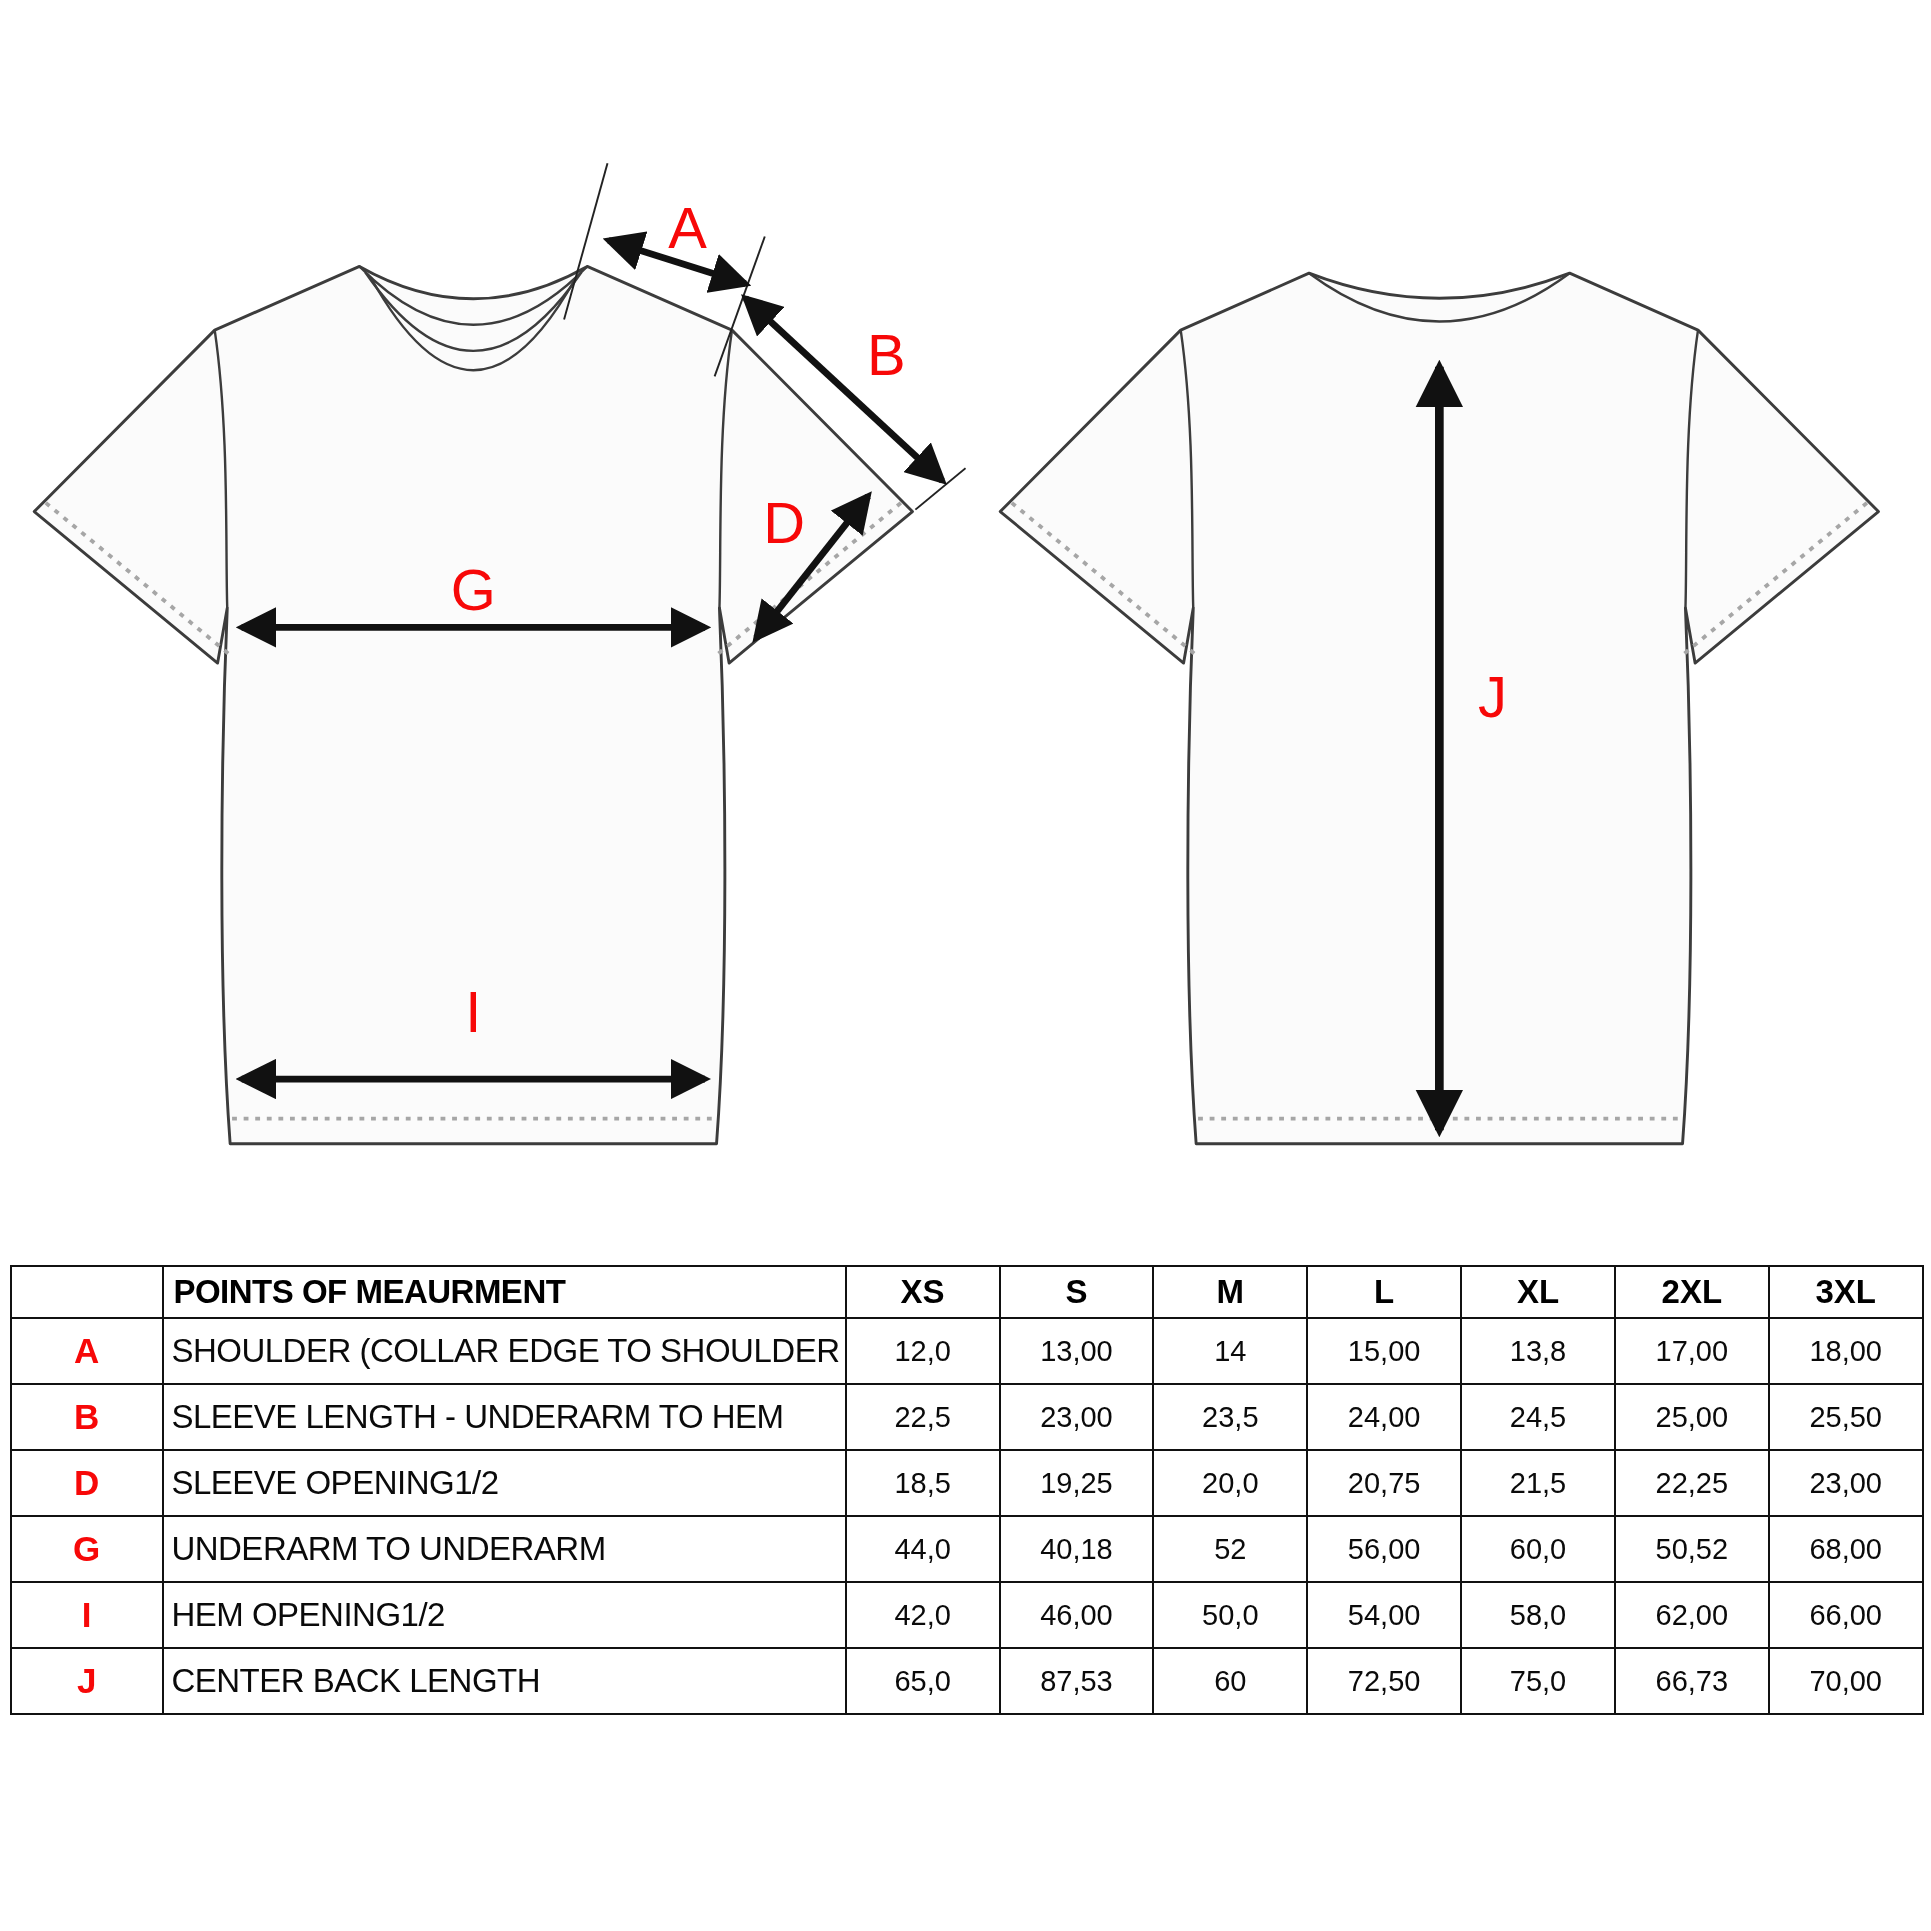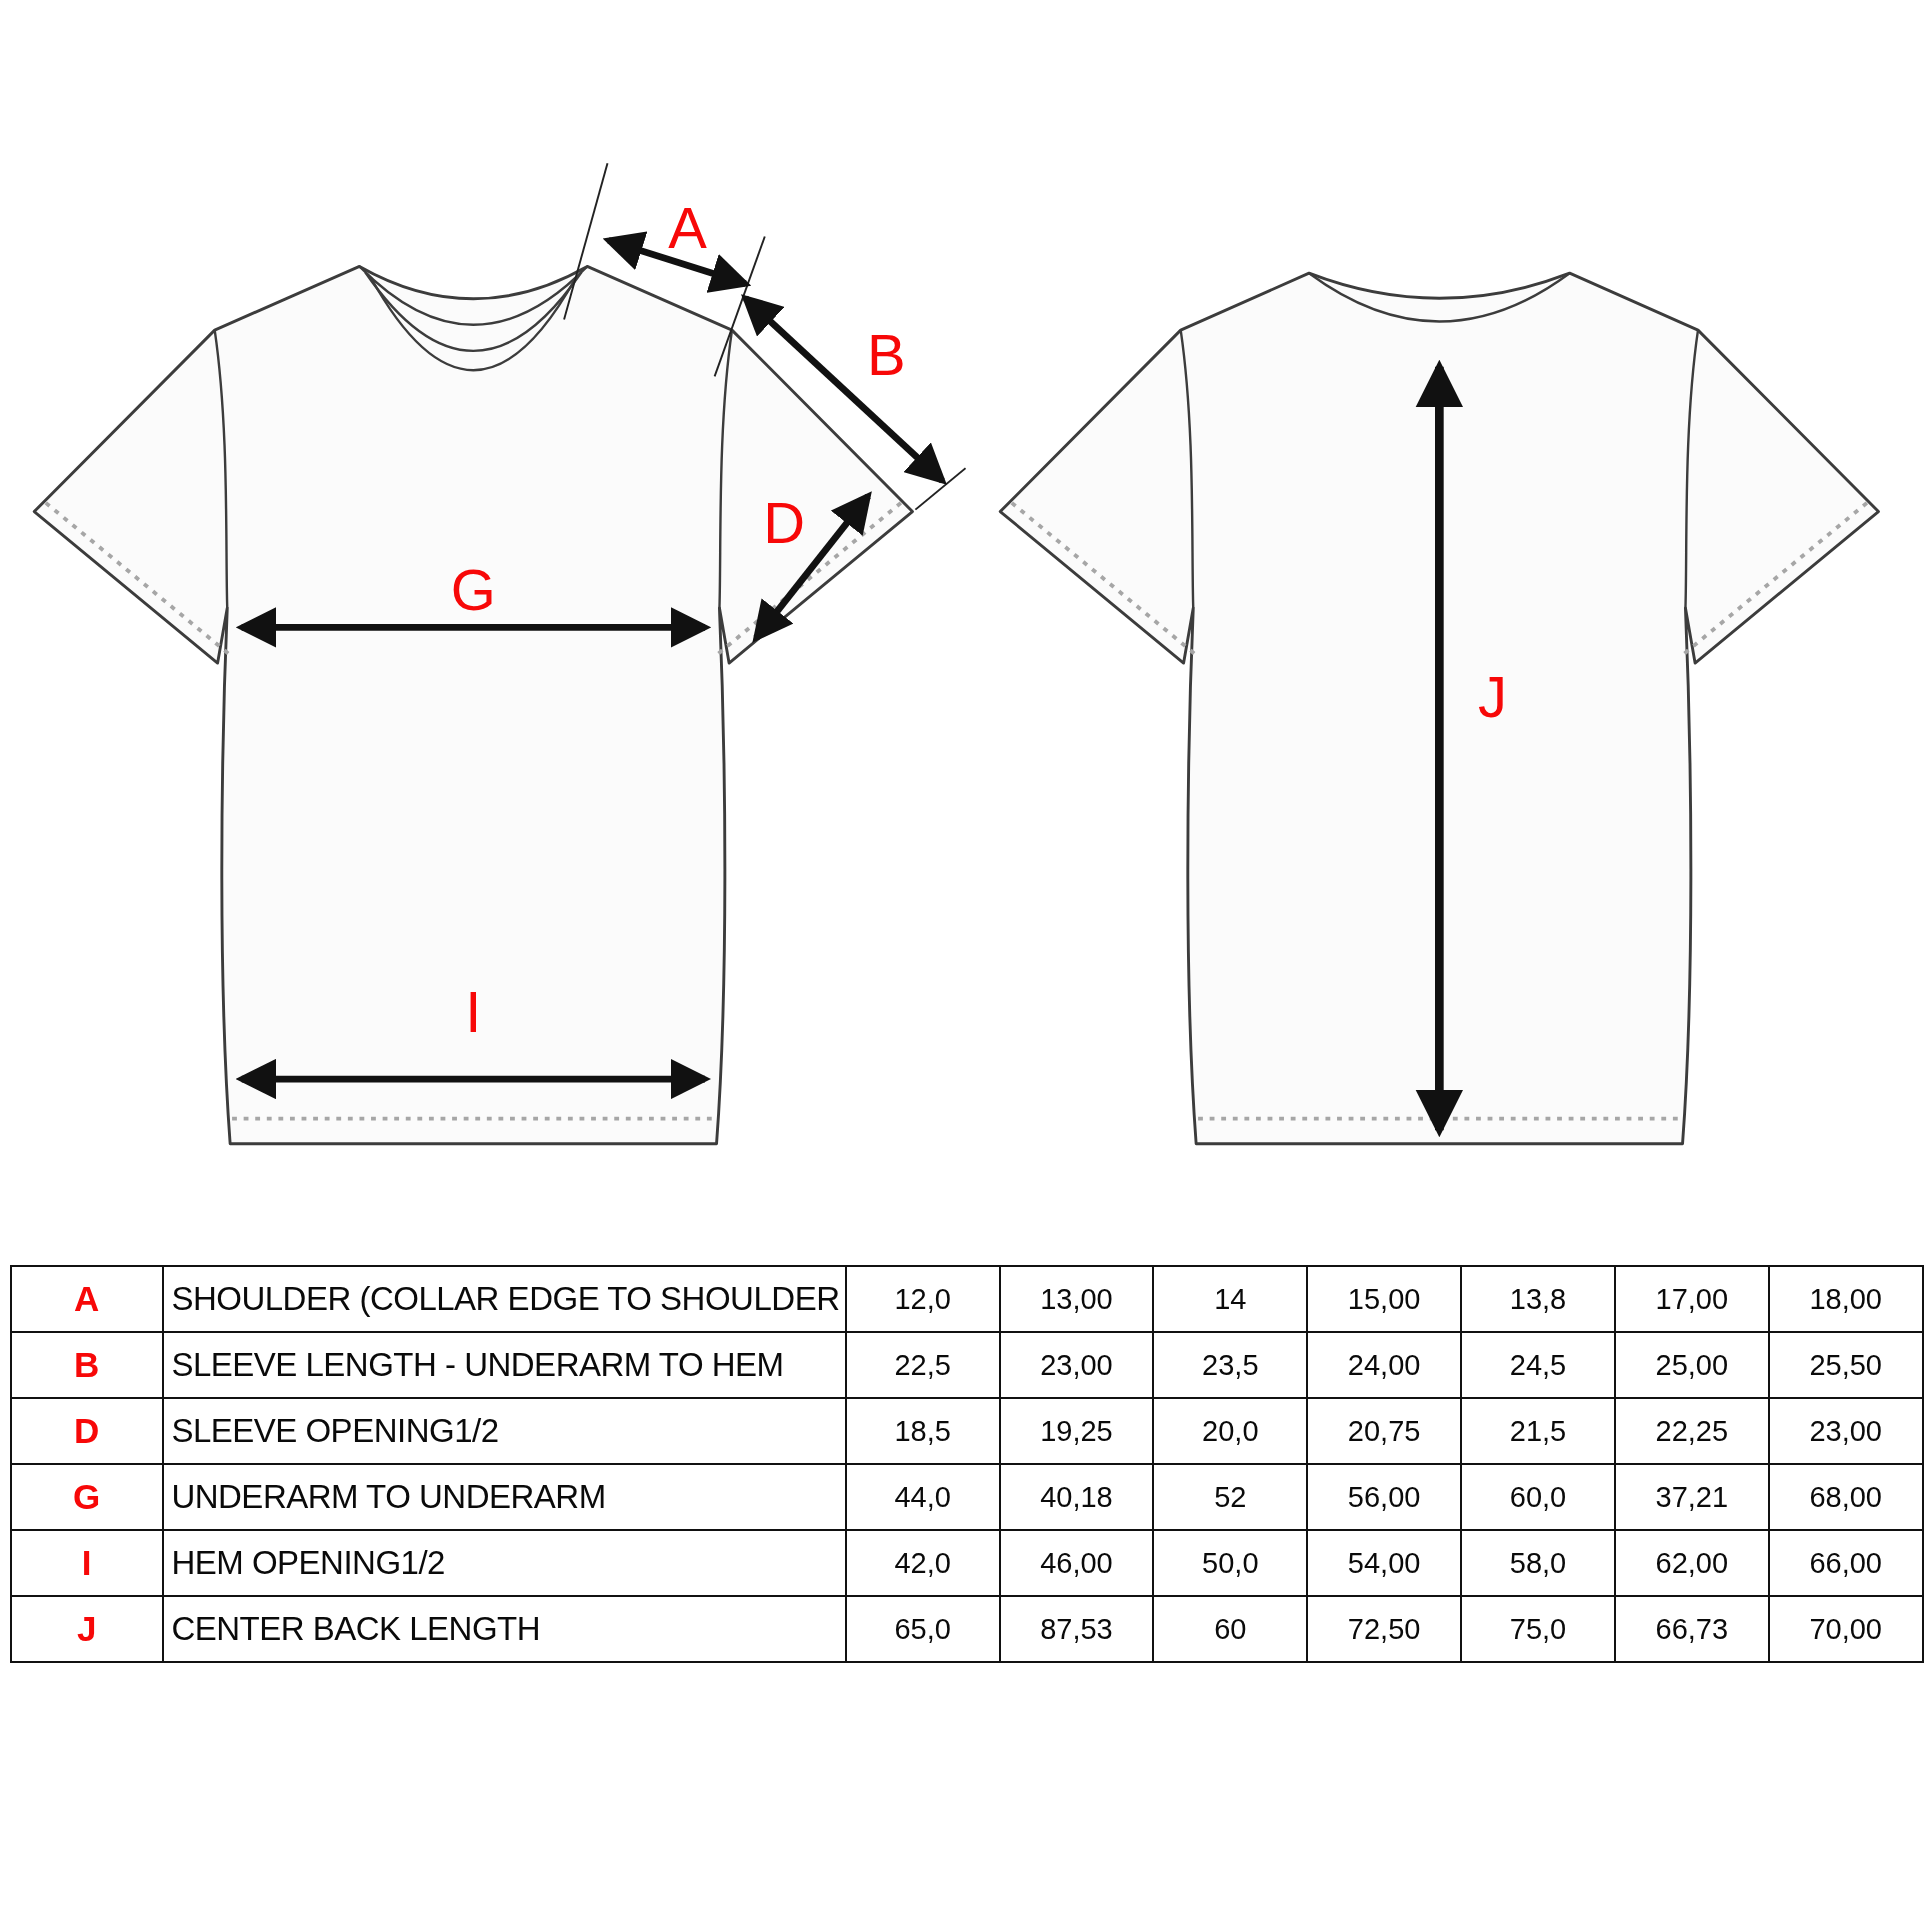--- a/index.html
+++ b/index.html
@@ -101,20 +101,31 @@
         <col class="col-desc">
       <col>
         <col>
         <col>
         <col>
         <col>
         <col>
         <col>
     </colgroup>
     <tbody>
+        <tr class="hdr">
+      <th class="size-hdr"></th>
+      <th class="name-hdr">POINTS OF MEAURMENT</th>
+      <th class="size-hdr">XS</th>
+      <th class="size-hdr">S</th>
+      <th class="size-hdr">M</th>
+      <th class="size-hdr">L</th>
+      <th class="size-hdr">XL</th>
+      <th class="size-hdr">2XL</th>
+      <th class="size-hdr">3XL</th>
+    </tr>
     <tr class="data">
       <td class="letter">A</td>
       <td class="desc">SHOULDER (COLLAR EDGE TO SHOULDER EDGE)</td>
       <td class="val">12,0</td>
       <td class="val">13,00</td>
       <td class="val">14</td>
       <td class="val">15,00</td>
       <td class="val">13,8</td>
       <td class="val">17,00</td>
       <td class="val">18,00</td>
@@ -142,21 +153,21 @@
       <td class="val">23,00</td>
     </tr>
     <tr class="data">
       <td class="letter">G</td>
       <td class="desc">UNDERARM TO UNDERARM</td>
       <td class="val">44,0</td>
       <td class="val">40,18</td>
       <td class="val">52</td>
       <td class="val">56,00</td>
       <td class="val">60,0</td>
-      <td class="val">37,21</td>
+      <td class="val">50,52</td>
       <td class="val">68,00</td>
     </tr>
     <tr class="data">
       <td class="letter">I</td>
       <td class="desc">HEM OPENING1/2</td>
       <td class="val">42,0</td>
       <td class="val">46,00</td>
       <td class="val">50,0</td>
       <td class="val">54,00</td>
       <td class="val">58,0</td>

